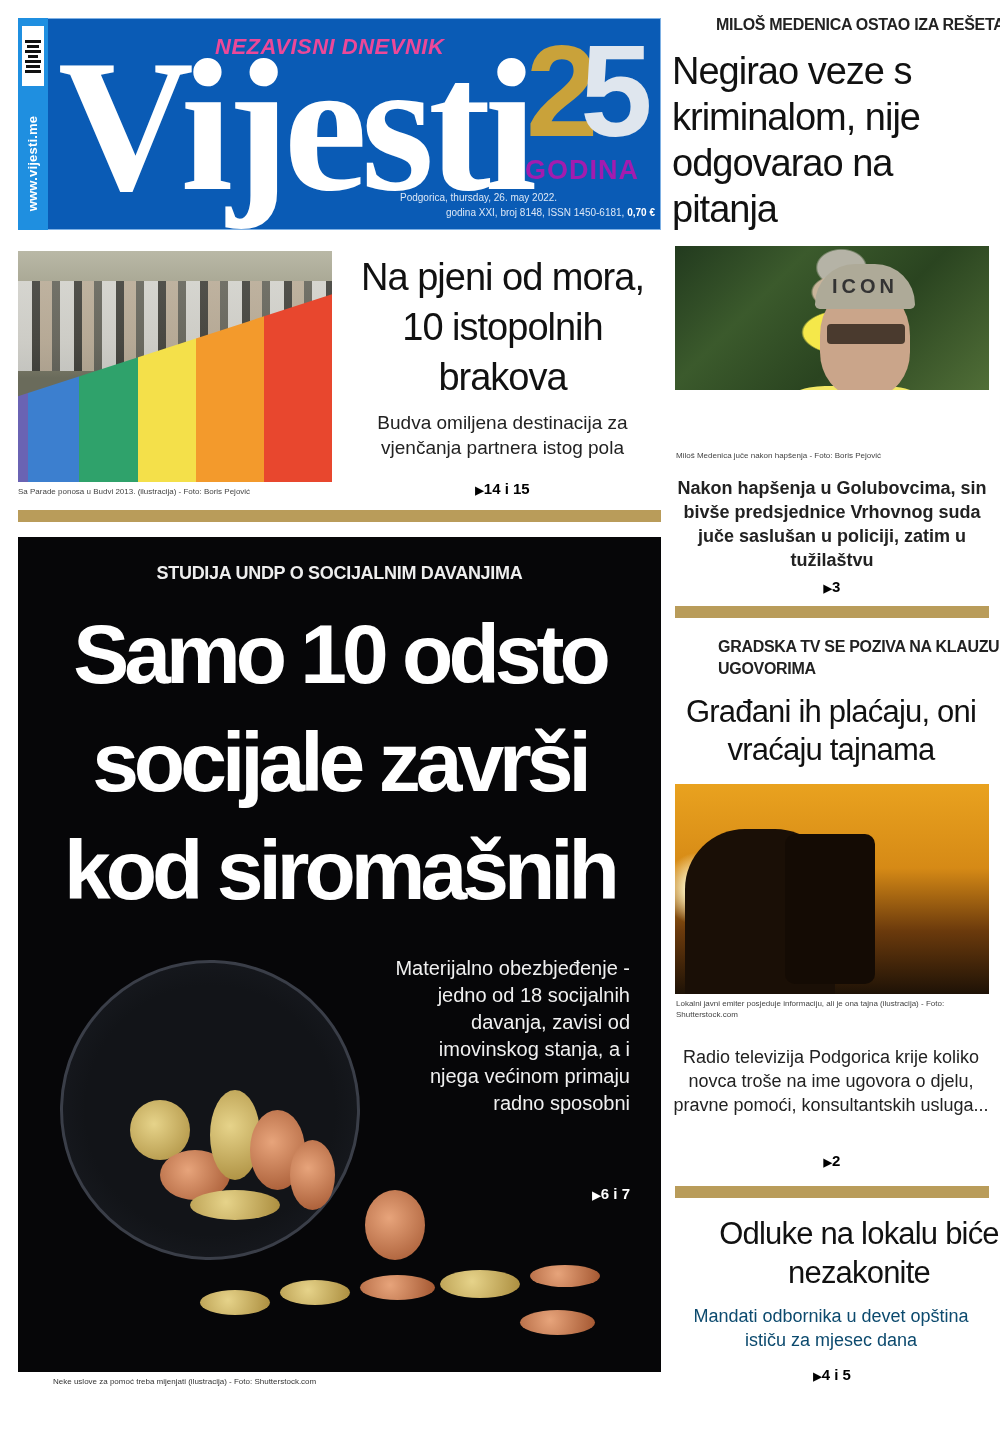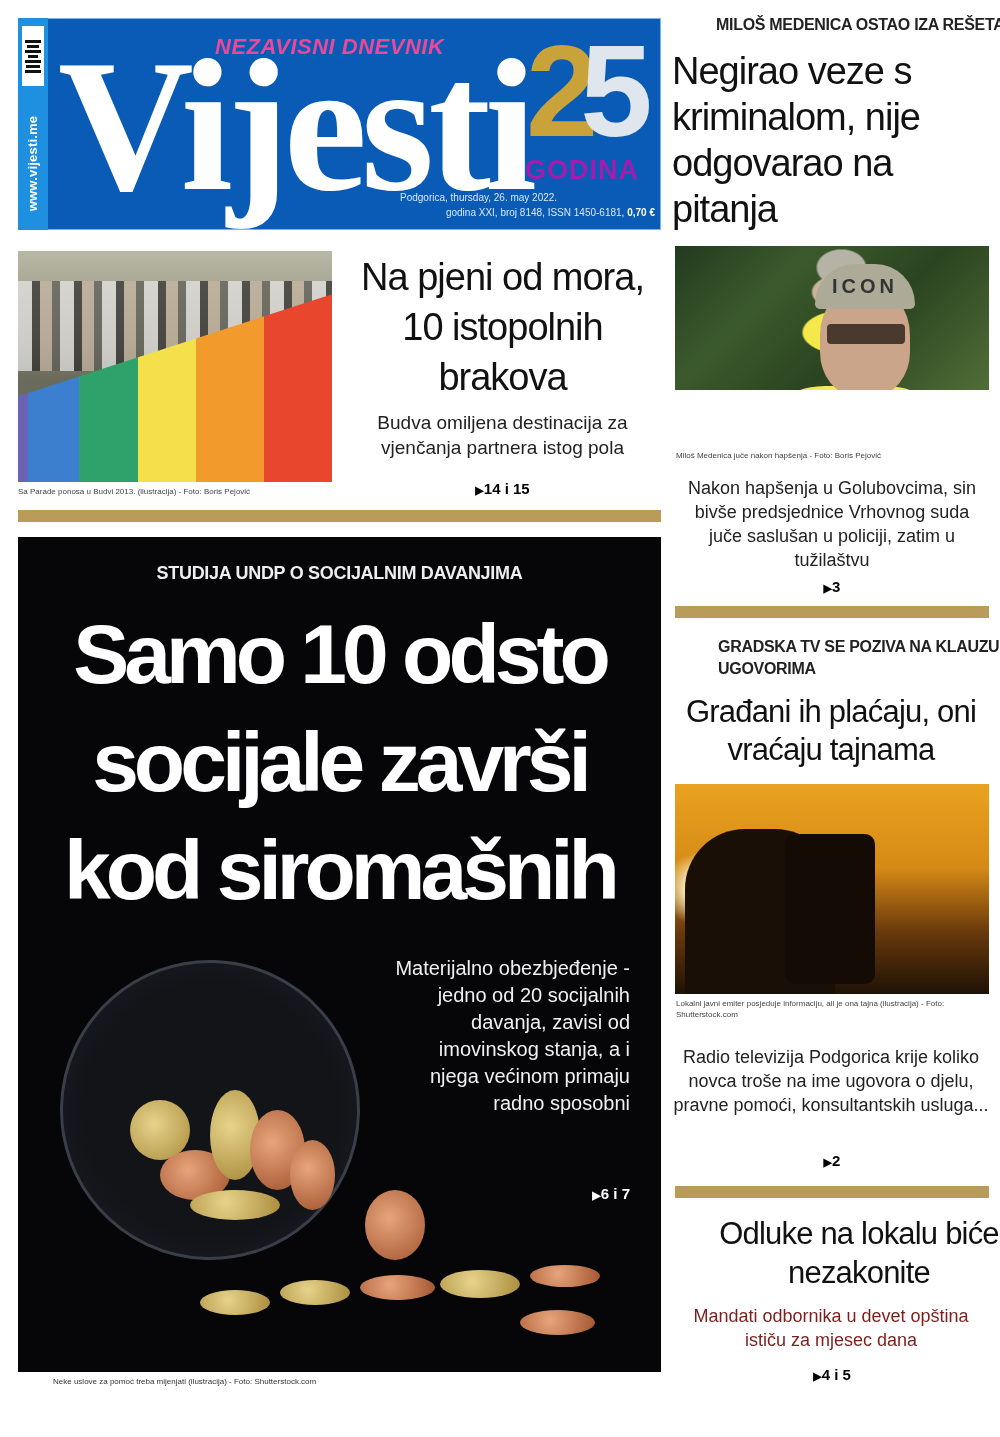--- a/index.html
+++ b/index.html
@@ -31,21 +31,21 @@
   .photo-medenica { left: 675px; top: 246px; width: 314px; height: 144px; overflow: hidden;
     background: radial-gradient(ellipse at 55% 60%, #f5e84a 0 18%, transparent 19%),
                 radial-gradient(ellipse at 53% 32%, #c9b49b 0 12%, transparent 13%),
                 radial-gradient(ellipse at 53% 15%, #b5b3a6 0 10%, transparent 11%),
                 linear-gradient(135deg, #223a1e 0%, #3b5a2c 30%, #2a4420 60%, #506e37 100%); }
   .photo-medenica .shirt { position: absolute; left: 70px; top: 140px; width: 220px; height: 80px; background: #f2e865; border-radius: 90px 90px 0 0; }
   .photo-medenica .face { position: absolute; left: 145px; top: 40px; width: 90px; height: 110px; background: #caa58a; border-radius: 45% 45% 40% 40%; }
   .photo-medenica .cap { position: absolute; left: 140px; top: 18px; width: 100px; height: 45px; background: #aeaa98; border-radius: 50px 50px 6px 6px; color: #333; font-weight: bold; font-size: 20px; text-align: center; line-height: 44px; letter-spacing: 4px; }
   .photo-medenica .glasses { position: absolute; left: 152px; top: 78px; width: 78px; height: 20px; background: #4a3a2e; border-radius: 4px; }
   .cap-medenica { left: 676px; top: 451px; font-size: 8px; color: #444; }
-  .dek-right1 { left: 676px; top: 476px; width: 312px; text-align: center; font-size: 18px; line-height: 24px; color: #222; }
+  .dek-right1 { left: 676px; top: 476px; width: 312px; text-align: center; font-size: 18px; line-height: 24px; color: #222; font-weight: bold; }
   .ref { font-weight: bold; font-size: 15px; color: #000000; }
   .ref .arr { font-size: 11px; }
   .ref-3 { left: 676px; top: 578px; width: 312px; text-align: center; }
 
   .gold-bar { background: #b99c5a; height: 12px; }
   .gb-right1 { left: 675px; top: 606px; width: 314px; }
   .gb-left1 { left: 18px; top: 510px; width: 643px; }
   .gb-right2 { left: 675px; top: 1186px; width: 314px; }
 
   
@@ -80,21 +80,21 @@
     background: radial-gradient(circle at 8% 50%, #fff6c8 0 4%, transparent 12%),
                 linear-gradient(180deg, #e9a21f 0%, #d68a16 40%, #6b3a0c 70%, #1e1206 100%); }
   .photo-camera .operator { position: absolute; left: 10px; top: 45px; width: 150px; height: 170px; background: #1a0f06; border-radius: 60px 60px 0 0; }
   .photo-camera .cam { position: absolute; left: 110px; top: 50px; width: 90px; height: 150px; background: #140b04; border-radius: 10px; }
   .cap-camera { left: 676px; top: 998px; width: 310px; font-size: 8px; line-height: 11px; color: #444; }
   .dek-right2 { left: 672px; top: 1045px; width: 318px; text-align: center; font-size: 18px; line-height: 24px; color: #222; }
   .ref-2 { left: 676px; top: 1152px; width: 312px; text-align: center; }
 
   
   .h-right3 { left: 698px; top: 1214px; width: 322px; text-align: center; font-size: 31px; line-height: 39px; letter-spacing: -0.8px; color: #111; }
-  .dek-right3 { left: 672px; top: 1304px; width: 318px; text-align: center; font-size: 18px; line-height: 24px; color: #7f1d1d; }
+  .dek-right3 { left: 672px; top: 1304px; width: 318px; text-align: center; font-size: 18px; line-height: 24px; color: #0c4a6e; }
   .ref-45 { left: 676px; top: 1366px; width: 312px; text-align: center; }
 </style>
 </head>
 <body>
 
 <div class="abs masthead"></div>
 <div class="abs masthead-strip"></div>
 <div class="abs barcode">
   <span style="width:16px"></span>
     <span style="width:12px"></span>
@@ -149,21 +149,21 @@
   <div class="coin c" style="left:235px;top:100px;width:60px;height:70px"></div>
   <div class="coin g" style="left:150px;top:190px;width:70px;height:25px"></div>
   <div class="coin c" style="left:230px;top:185px;width:75px;height:25px"></div>
   <div class="coin g" style="left:310px;top:180px;width:80px;height:28px"></div>
   <div class="coin c" style="left:400px;top:175px;width:70px;height:22px"></div>
   <div class="coin c" style="left:390px;top:220px;width:75px;height:25px"></div>
   <div class="coin g" style="left:70px;top:200px;width:70px;height:25px"></div>
 </div>
 <div class="abs lead-kicker">STUDIJA UNDP O SOCIJALNIM DAVANJIMA</div>
 <div class="abs lead-headline">Samo 10 odsto socijale završi kod siromašnih</div>
-<div class="abs lead-dek">Materijalno obezbjeđenje - jedno od 20 socijalnih davanja, zavisi od imovinskog stanja, a i njega većinom primaju radno sposobni</div>
+<div class="abs lead-dek">Materijalno obezbjeđenje - jedno od 18 socijalnih davanja, zavisi od imovinskog stanja, a i njega većinom primaju radno sposobni</div>
 <div class="abs ref ref-67"><span class="arr">▶</span><span>6 i 7</span></div>
 <div class="abs cap-lead">Neke uslove za pomoć treba mijenjati (ilustracija) - Foto: Shutterstock.com</div>
 
 <div class="abs kicker k2">GRADSKA TV SE POZIVA NA KLAUZULU U UGOVORIMA</div>
 <div class="abs h-right2">Građani ih plaćaju, oni vraćaju tajnama</div>
 <div class="abs photo-camera">
   <div class="operator"></div>
   <div class="cam"></div>
 </div>
 <div class="abs cap-camera">Lokalni javni emiter posjeduje informaciju, ali je ona tajna (ilustracija) - Foto: Shutterstock.com</div>

